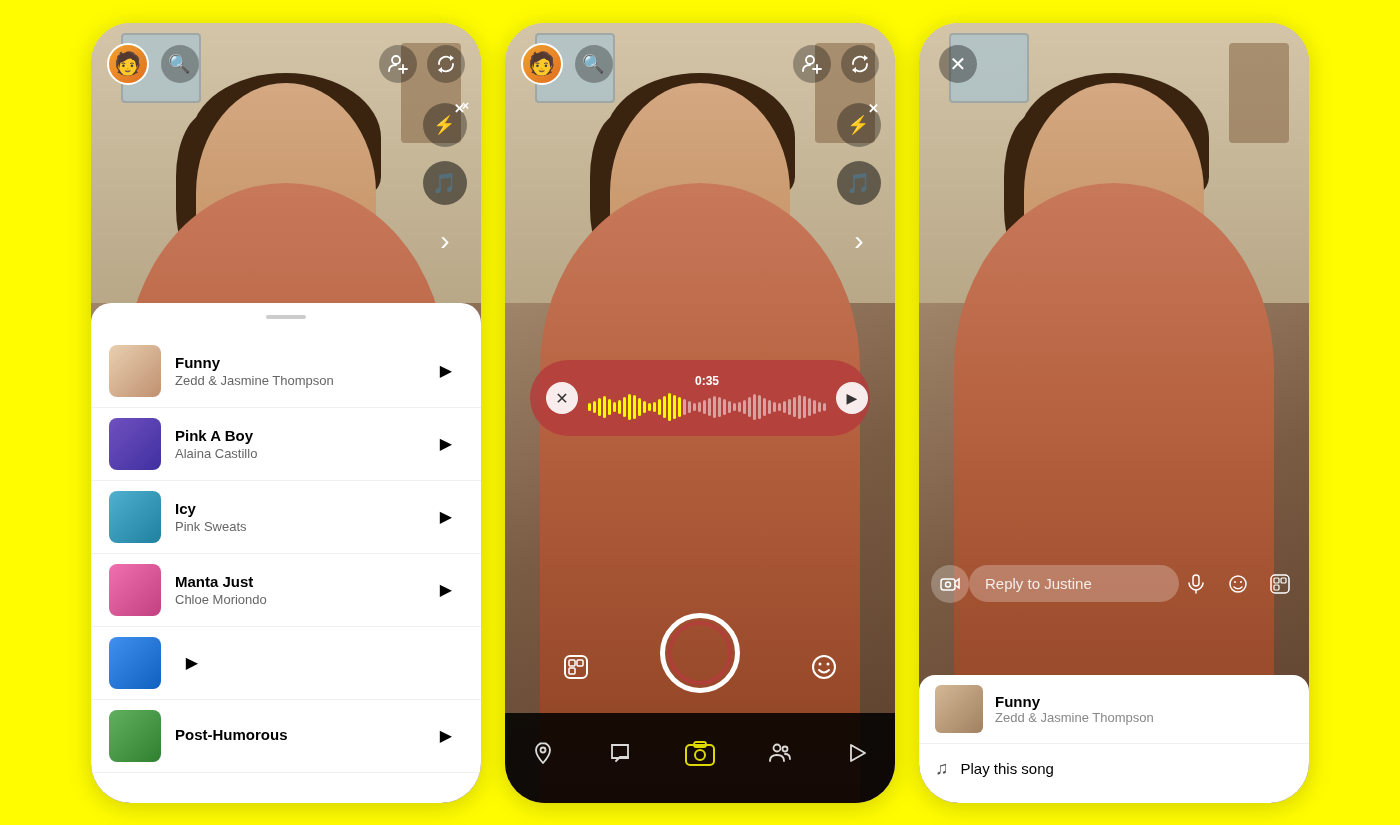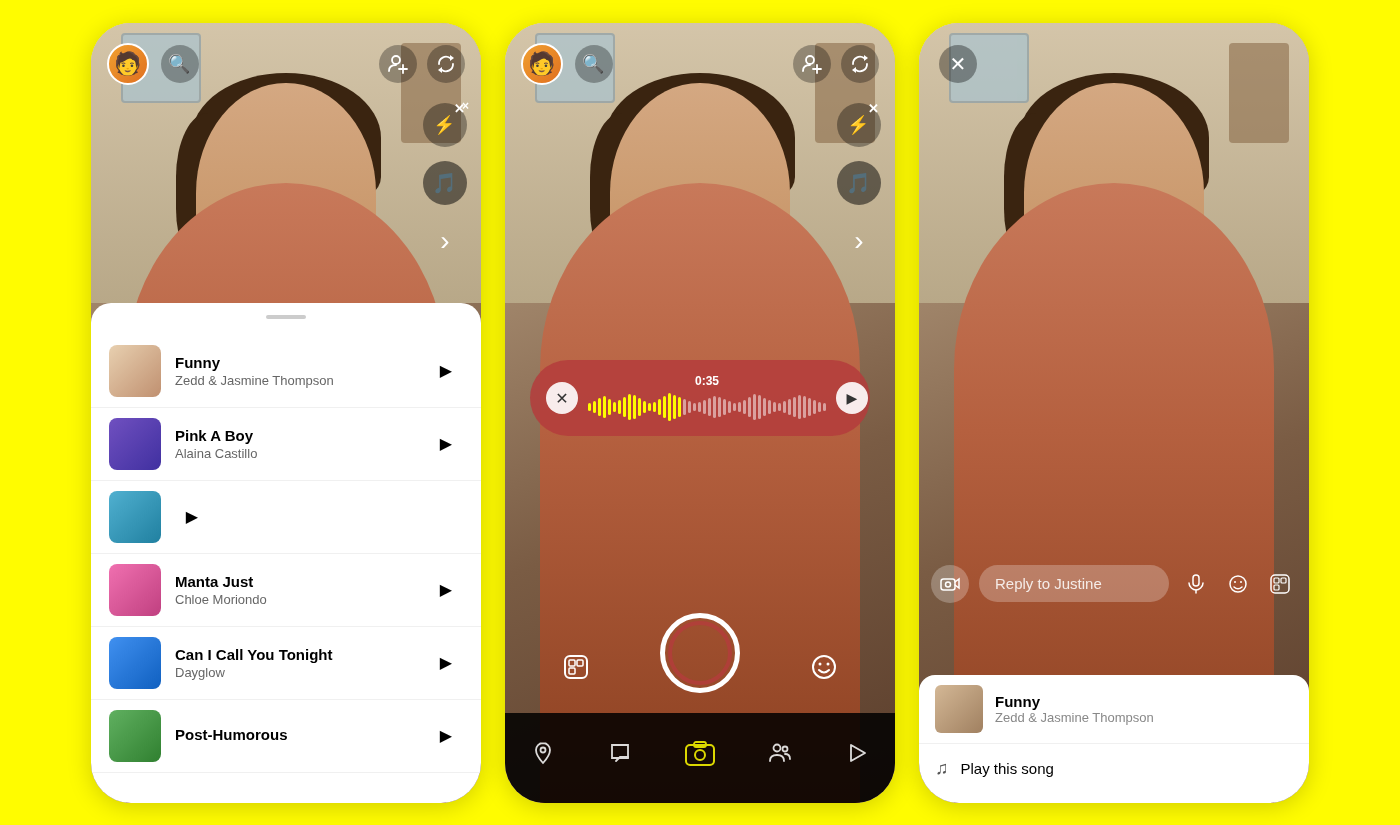--- a/index.html
+++ b/index.html
@@ -401,21 +401,20 @@
       font-weight: 700;
     }
     .reply-bar {
       position: absolute;
       bottom: 200px;
       left: 0; right: 0;
       padding: 0 12px;
       z-index: 20;
       display: flex;
       align-items: center;
-      gap: 10px;
     }
     .reply-camera {
       width: 38px;
       height: 38px;
       border-radius: 50%;
       background: rgba(255,255,255,0.25);
       display: flex;
       align-items: center;
       justify-content: center;
       color: #fff;
@@ -576,39 +575,39 @@
       <div class="sound-info">
         <div class="sound-name">Pink A Boy</div>
         <div class="sound-artist">Alaina Castillo</div>
       </div>
       <button class="play-btn">▶</button>
     </div>
 
     <div class="sound-item">
       <div class="sound-art" style="background: linear-gradient(135deg, #50b0d0, #2080a0);">
       </div>
+      <div class="sound-info">
+        <div class="sound-name">Icy</div>
+        <div class="sound-artist">Pink Sweats</div>
+      </div>
       <button class="play-btn">▶</button>
     </div>
 
     <div class="sound-item">
       <div class="sound-art" style="background: linear-gradient(135deg, #f070b0, #c04080);">
       </div>
       <div class="sound-info">
         <div class="sound-name">Manta Just</div>
         <div class="sound-artist">Chloe Moriondo</div>
       </div>
       <button class="play-btn">▶</button>
     </div>
 
     <div class="sound-item">
       <div class="sound-art" style="background: linear-gradient(135deg, #4090f0, #1060c0);">
-      </div>
-      <div class="sound-info">
-        <div class="sound-name">Can I Call You Tonight</div>
-        <div class="sound-artist">Dayglow</div>
       </div>
       <button class="play-btn">▶</button>
     </div>
 
     <div class="sound-item">
       <div class="sound-art" style="background: linear-gradient(135deg, #60b060, #308030);">
       </div>
       <div class="sound-info">
         <div class="sound-name">Post-Humorous</div>
         <div class="sound-artist"></div>

